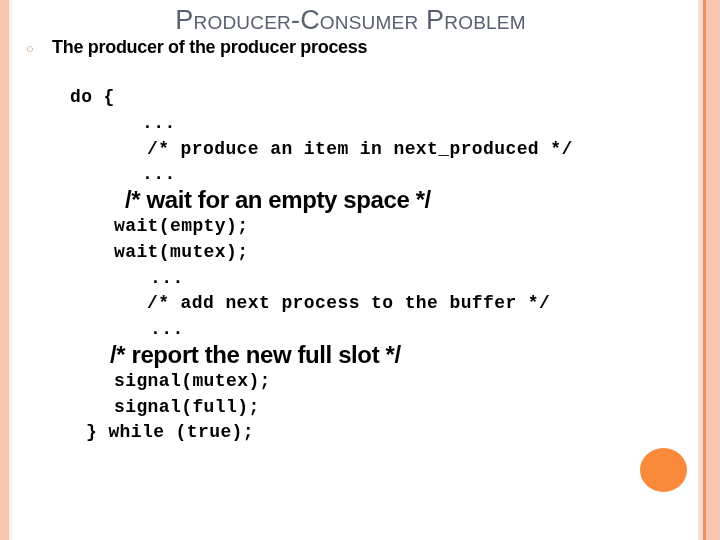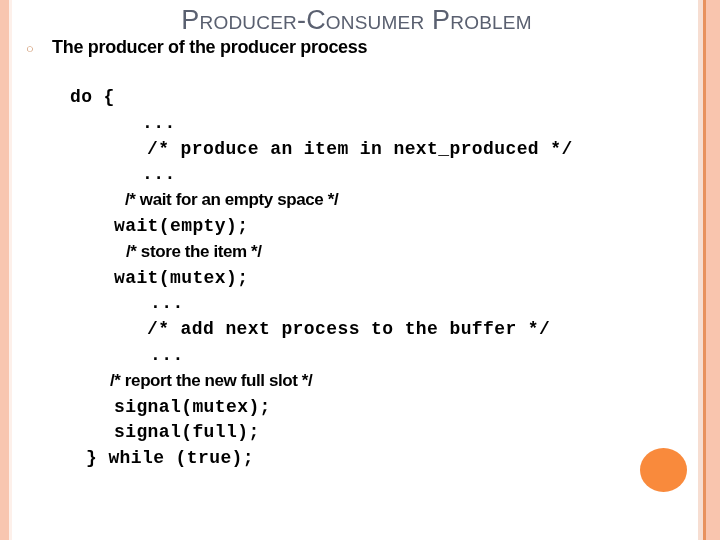--- a/index.html
+++ b/index.html
@@ -32,21 +32,21 @@
 
   .stripe-right-gap   { left: 693px; width: 5px;  background: #ffffff; }
   .stripe-right-pale  { left: 698px; width: 5px;  background: #f7ded2; }
   .stripe-right-line  { left: 703px; width: 3px;  background: #e8925e; }
   .stripe-right-main  { left: 706px; width: 14px; background: #f9c5ae; }
 
   
   .title {
     position: absolute;
     top: 4px;
-    left: 10px;
+    left: 4px;
     width: 693px;
     text-align: center;
     color: #5a6070;
     font-family: "Liberation Sans", sans-serif;
     font-size: 27px;
     font-variant: small-caps;
     letter-spacing: 0.2px;
     white-space: nowrap;
     line-height: 32px;
   }
@@ -100,21 +100,21 @@
   .mono-faint {
     font-family: "Liberation Mono", "DejaVu Sans Mono", monospace;
     font-size: 18px;
     font-weight: normal;
     letter-spacing: 0.4px;
     color: #5c5c5c;
   }
   
   .sans {
     font-family: "Liberation Sans", sans-serif;
-    font-size: 17px;
+    font-size: 24px;
     font-weight: bold;
     letter-spacing: -0.4px;
   }
 
   
   .corner-circle {
     position: absolute;
     left: 640px;
     top: 448px;
     width: 47px;
@@ -142,21 +142,20 @@
     <span class="bullet-text">The producer of the producer process</span>
   </div>
 
   <div class="code-block">
       <div class="code-line"><span class="mono" style="margin-left: 0px;">do {</span></div>
       <div class="code-line"><span class="mono" style="margin-left: 72px;">...</span></div>
       <div class="code-line"><span class="mono" style="margin-left: 77px;">/* produce an item in next_produced */</span></div>
       <div class="code-line"><span class="mono" style="margin-left: 72px;">...</span></div>
       <div class="code-line"><span class="sans" style="margin-left: 55px;">/* wait for an empty space */</span></div>
       <div class="code-line"><span class="mono" style="margin-left: 44px;">wait(empty);</span></div>
-      <div class="code-line"><span class="sans" style="margin-left: 56px;">/* store the item */</span></div>
       <div class="code-line"><span class="mono" style="margin-left: 44px;">wait(mutex);</span></div>
       <div class="code-line"><span class="mono" style="margin-left: 80px;">...</span></div>
       <div class="code-line"><span class="mono" style="margin-left: 77px;">/* add next process to the buffer */</span></div>
       <div class="code-line"><span class="mono" style="margin-left: 80px;">...</span></div>
       <div class="code-line"><span class="sans" style="margin-left: 40px;">/* report the new full slot */</span></div>
       <div class="code-line"><span class="mono" style="margin-left: 44px;">signal(mutex);</span></div>
       <div class="code-line"><span class="mono" style="margin-left: 44px;">signal(full);</span></div>
       <div class="code-line"><span class="mono" style="margin-left: 16px;">} while (true);</span></div>
     </div>
 

